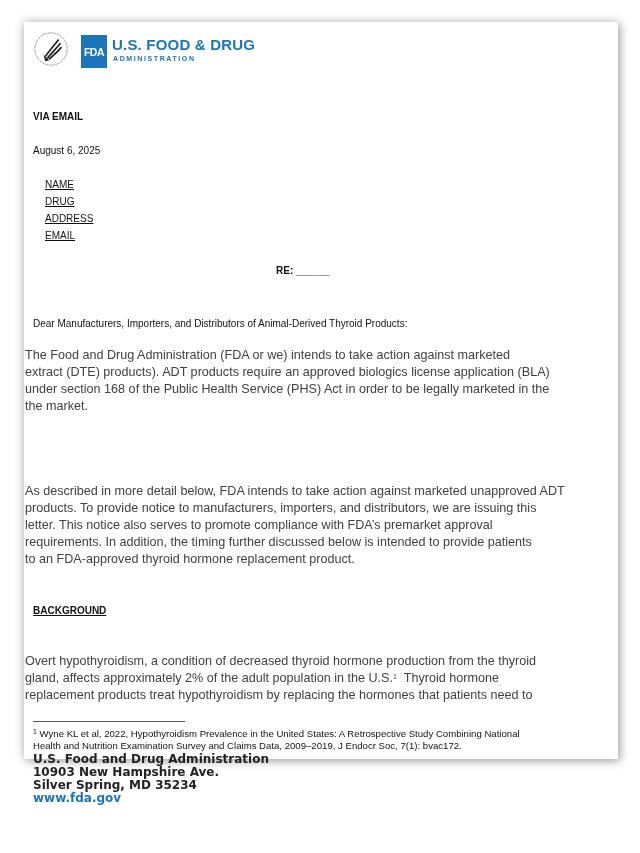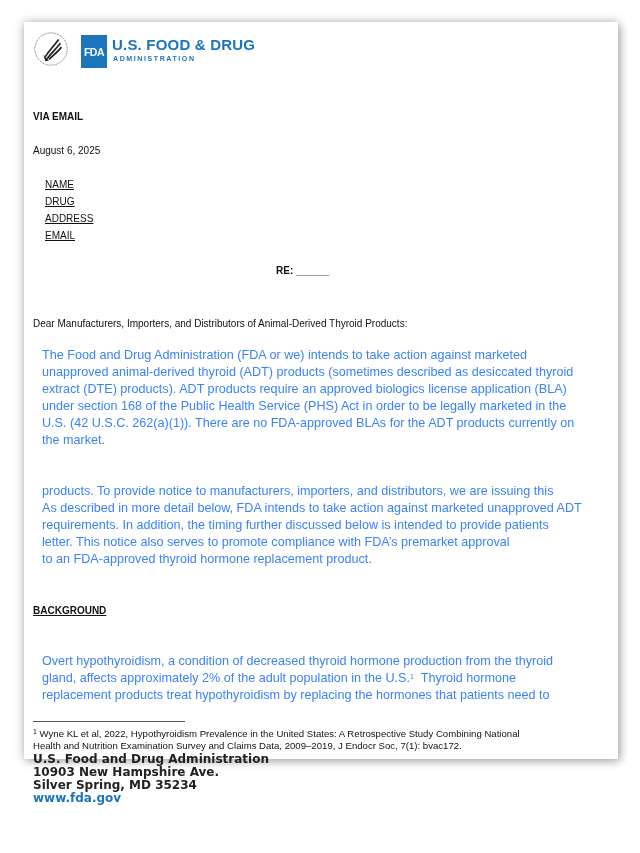--- a/index.html
+++ b/index.html
@@ -9,21 +9,21 @@
     background:#ffffff;
     box-shadow: 0 0 10px rgba(0,0,0,0.28), 3px 3px 8px rgba(0,0,0,0.18);
   }
   .abs { position:absolute; }
   .txt { font-size:10px; color:#111; line-height:17px; white-space:nowrap; }
   .bold { font-weight:bold; }
   .hhs-seal { left:8px; top:8px; width:38px; height:38px; }
   .fda-box { left:57px; top:13px; width:26px; height:33px; background:#1b75bb; color:#fff; font-weight:bold; font-size:10.5px; letter-spacing:-0.5px; display:flex; align-items:center; justify-content:center; }
   .fda-title { left:88px; top:14px; color:#1b75bb; font-weight:bold; font-size:15px; letter-spacing:0.2px; white-space:nowrap; }
   .fda-sub { left:89px; top:33px; color:#1b75bb; font-weight:bold; font-size:7px; letter-spacing:1.6px; white-space:nowrap; }
-  .para { left:18px; width:560px; font-size:12.6px; color:#3b82f6; line-height:17px; }
+  .para { left:1px; width:560px; font-size:12.6px; color:#404040; line-height:17px; }
   .para .line { display:block; white-space:nowrap; }
   .rule { left:9px; top:699px; width:152px; height:1px; background:#555; }
   .foot { font-size:9.6px; color:#111; line-height:12px; white-space:nowrap; }
   .addr { font-family:"DejaVu Sans", sans-serif; font-size:12px; font-weight:bold; color:#222; line-height:13px; white-space:nowrap; }
   .addr-link { color:#1b75bb; }
   sup { font-size:7px; vertical-align:top; position:relative; top:-2px; }
 </style>
 </head>
 <body>
 
@@ -47,32 +47,30 @@
     <div>ADDRESS</div>
     <div>EMAIL</div>
   </div>
 
   <div class="abs txt bold" style="left:252px; top:240px;">RE: ______</div>
 
   <div class="abs txt" style="left:9px; top:293px;">Dear Manufacturers, Importers, and Distributors of Animal-Derived Thyroid Products:</div>
 
   <div class="abs para" style="top:325px;">
     <span class="line">The Food and Drug Administration (FDA or we) intends to take action against marketed</span>
-    <span class="line">unapproved animal-derived thyroid (ADT) products (sometimes described as desiccated thyroid</span>
     <span class="line">extract (DTE) products).  ADT products require an approved biologics license application (BLA)</span>
     <span class="line">under section 168 of the Public Health Service (PHS) Act in order to be legally marketed in the</span>
-    <span class="line">U.S. (42 U.S.C. 262(a)(1)).  There are no FDA-approved BLAs for the ADT products currently on</span>
     <span class="line">the market.</span>
   </div>
 
   <div class="abs para" style="top:461px;">
+    <span class="line">As described in more detail below, FDA intends to take action against marketed unapproved ADT</span>
     <span class="line">products.  To provide notice to manufacturers, importers, and distributors, we are issuing this</span>
-    <span class="line">As described in more detail below, FDA intends to take action against marketed unapproved ADT</span>
+    <span class="line">letter.  This notice also serves to promote compliance with FDA’s premarket approval</span>
     <span class="line">requirements.  In addition, the timing further discussed below is intended to provide patients</span>
-    <span class="line">letter.  This notice also serves to promote compliance with FDA’s premarket approval</span>
     <span class="line">to an FDA-approved thyroid hormone replacement product.</span>
   </div>
 
   <div class="abs txt bold" style="left:9px; top:580px;text-decoration:underline;">BACKGROUND</div>
 
   <div class="abs para" style="top:631px;">
     <span class="line">Overt hypothyroidism, a condition of decreased thyroid hormone production from the thyroid</span>
     <span class="line"><span>gland, affects approximately 2% of the adult population in the U.S.</span><sup>1</sup><span style="white-space:pre">  Thyroid hormone</span></span>
     <span class="line">replacement products treat hypothyroidism by replacing the hormones that patients need to</span>
   </div>

